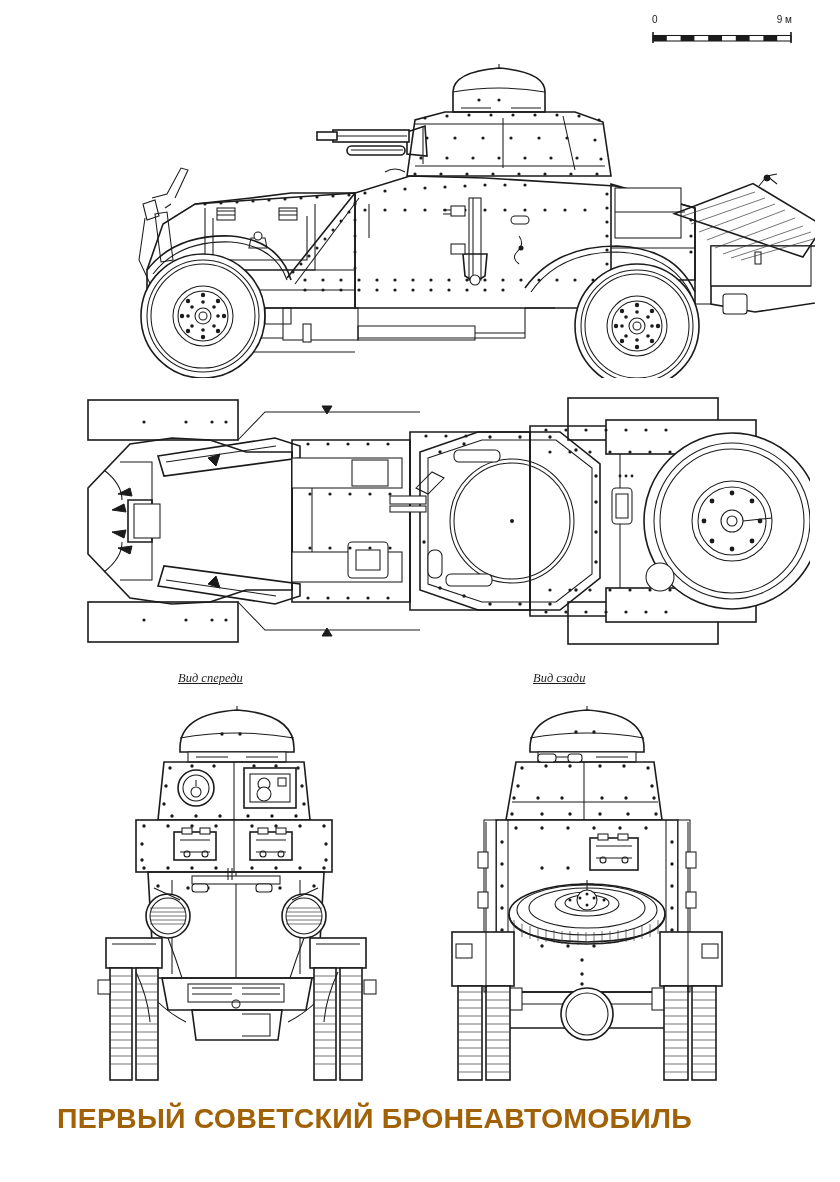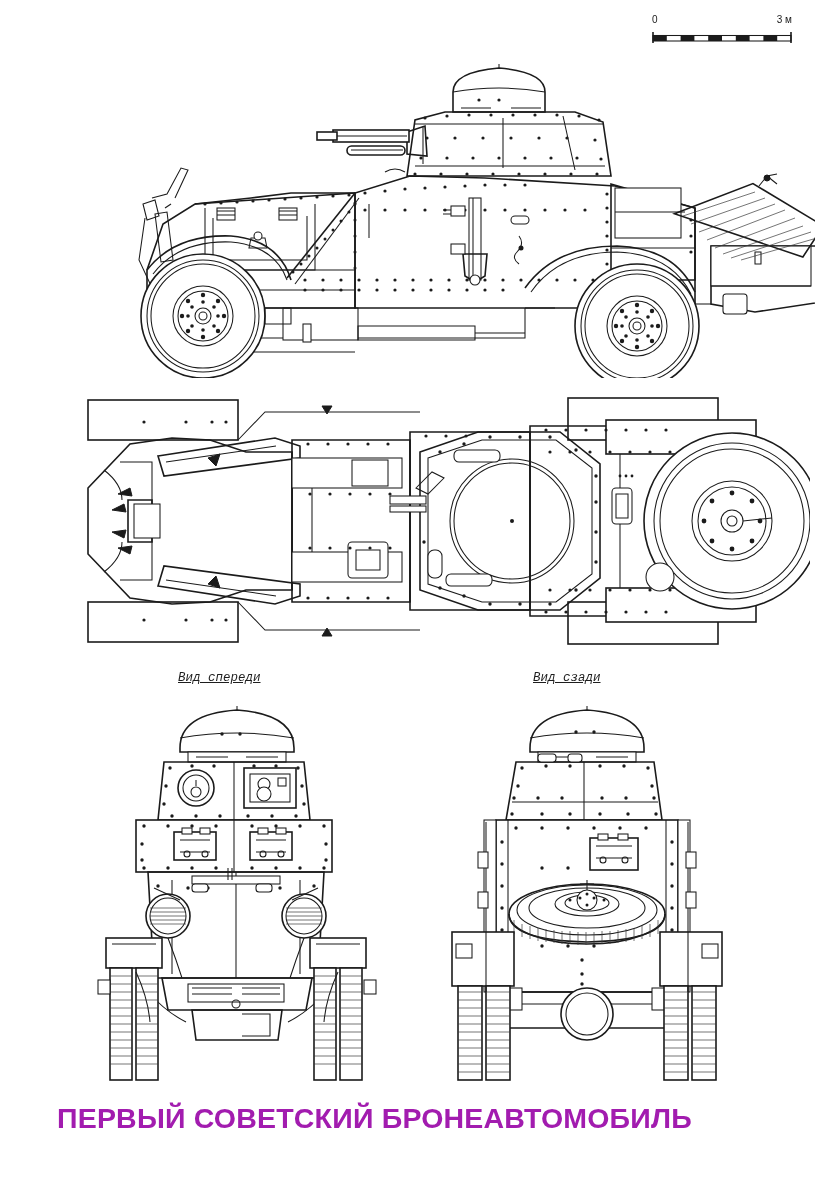--- a/index.html
+++ b/index.html
@@ -22,40 +22,40 @@
     position: relative; height: 14px;
     font-size: 10px; color: #1a1a1a;
   }
   #scalebar .sb-zero { position: absolute; left: 0; top: 0; }
   #scalebar .sb-one  { position: absolute; right: 0; top: 0; white-space: nowrap; }
   #scalebar .sb-bar  { position: relative; height: 12px; margin-top: 2px; }
 
   
   .view-caption {
     position: absolute;
-    font-family: Liberation Mono, monospace;
+    font-family: Liberation Serif, serif;
     font-style: italic;
     font-size: 12.5px;
     color: #1e1e1e;
     text-decoration: underline;
     white-space: nowrap;
   }
   #caption-front { left: 178px; top: 671px; }
   #caption-rear  { left: 533px; top: 671px; text-align: center; }
 
   
   #title-block {
     position: absolute; left: 57px; top: 1098px; width: 740px;
   }
   #title-block .tline {
     font-size: 28.5px;
     font-weight: bold;
     letter-spacing: 0.2px;
     line-height: 41px;
-    color: #a21caf;
+    color: #a16207;
     white-space: nowrap;
   }
 
   
   .view { position: absolute; }
   #view-side  { left: 55px;  top: 8px;   width: 760px; height: 370px; }
   #view-plan  { left: 60px;  top: 392px; width: 750px; height: 258px; }
   #view-front { left: 92px;  top: 692px; width: 290px; height: 390px; }
   #view-rear  { left: 442px; top: 692px; width: 290px; height: 390px; }
   .view svg { display: block; width: 100%; height: 100%; }
@@ -69,21 +69,21 @@
   svg .dk   { fill: #1b1b1b; stroke: #1b1b1b; stroke-width: 1; }
 </style>
 </head>
 <body>
 
 <div class="page">
 
   <div id="scalebar">
     <div class="sb-labels">
       <span class="sb-zero">0</span>
-      <span class="sb-one">3 м</span>
+      <span class="sb-one">9 м</span>
     </div>
     <div class="sb-bar">
       <svg viewBox="0 0 140 12" preserveAspectRatio="none">
         <line class="ln2" x1="1" y1="0" x2="1" y2="11"></line>
         <line class="ln2" x1="139" y1="0" x2="139" y2="11"></line>
         <rect class="ln" x="1" y="3.5" width="138" height="5.5"></rect>
         <g class="riv">
           <rect x="1" y="3.5" width="13.8" height="5.5"></rect>
           <rect x="28.6" y="3.5" width="13.8" height="5.5"></rect>
           <rect x="56.2" y="3.5" width="13.8" height="5.5"></rect>

